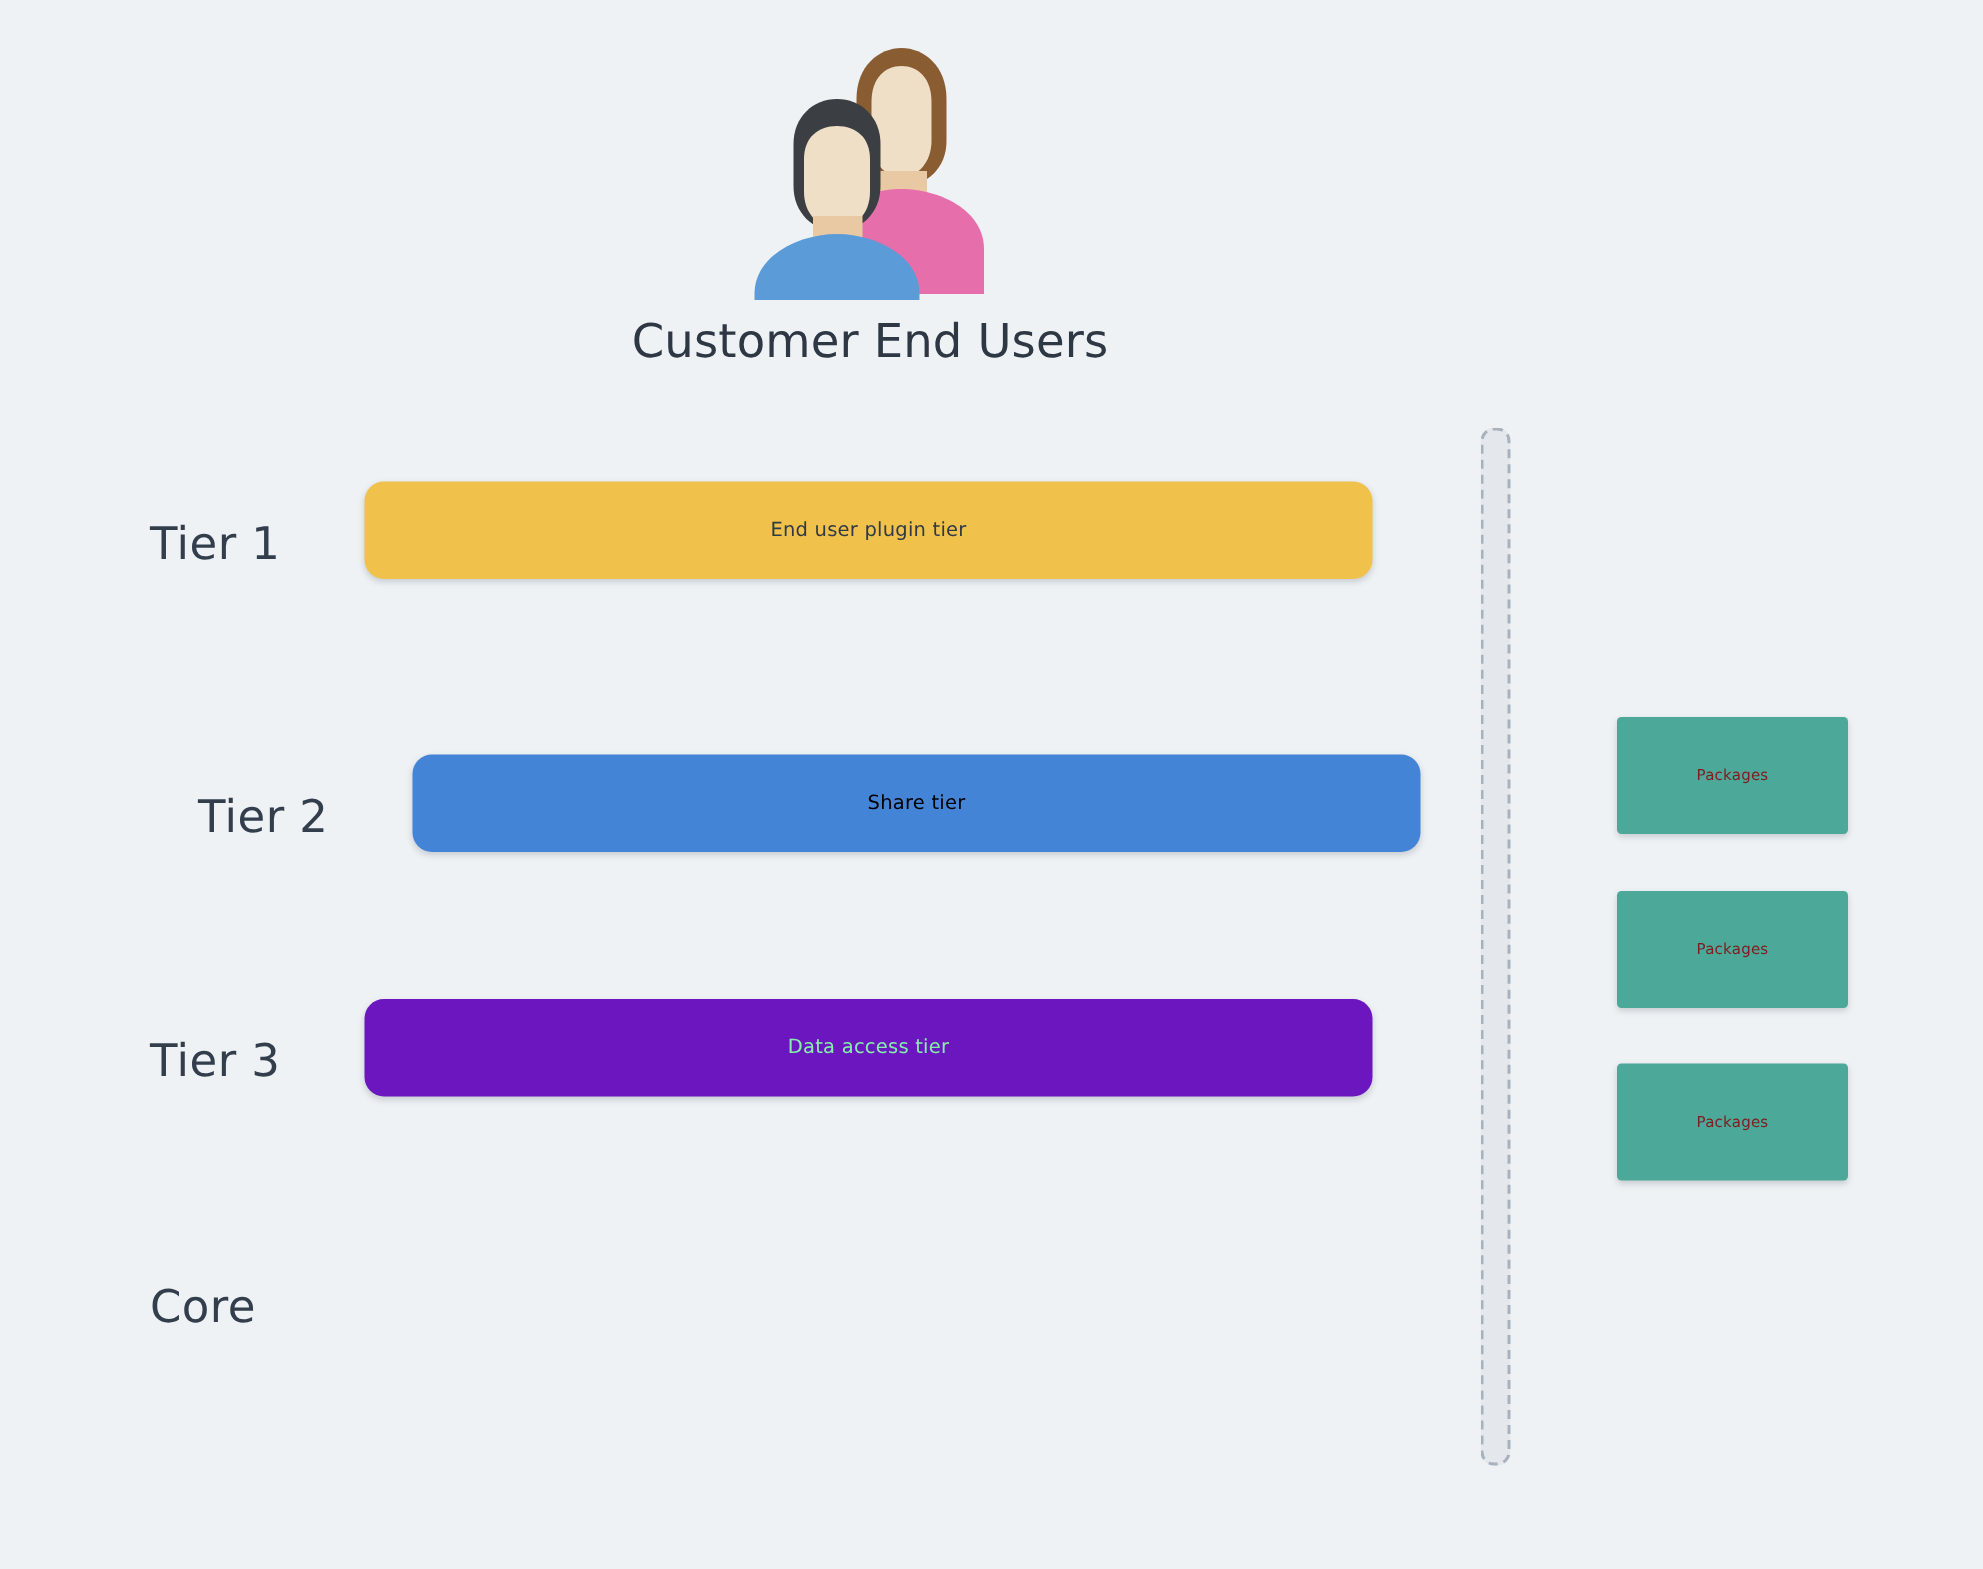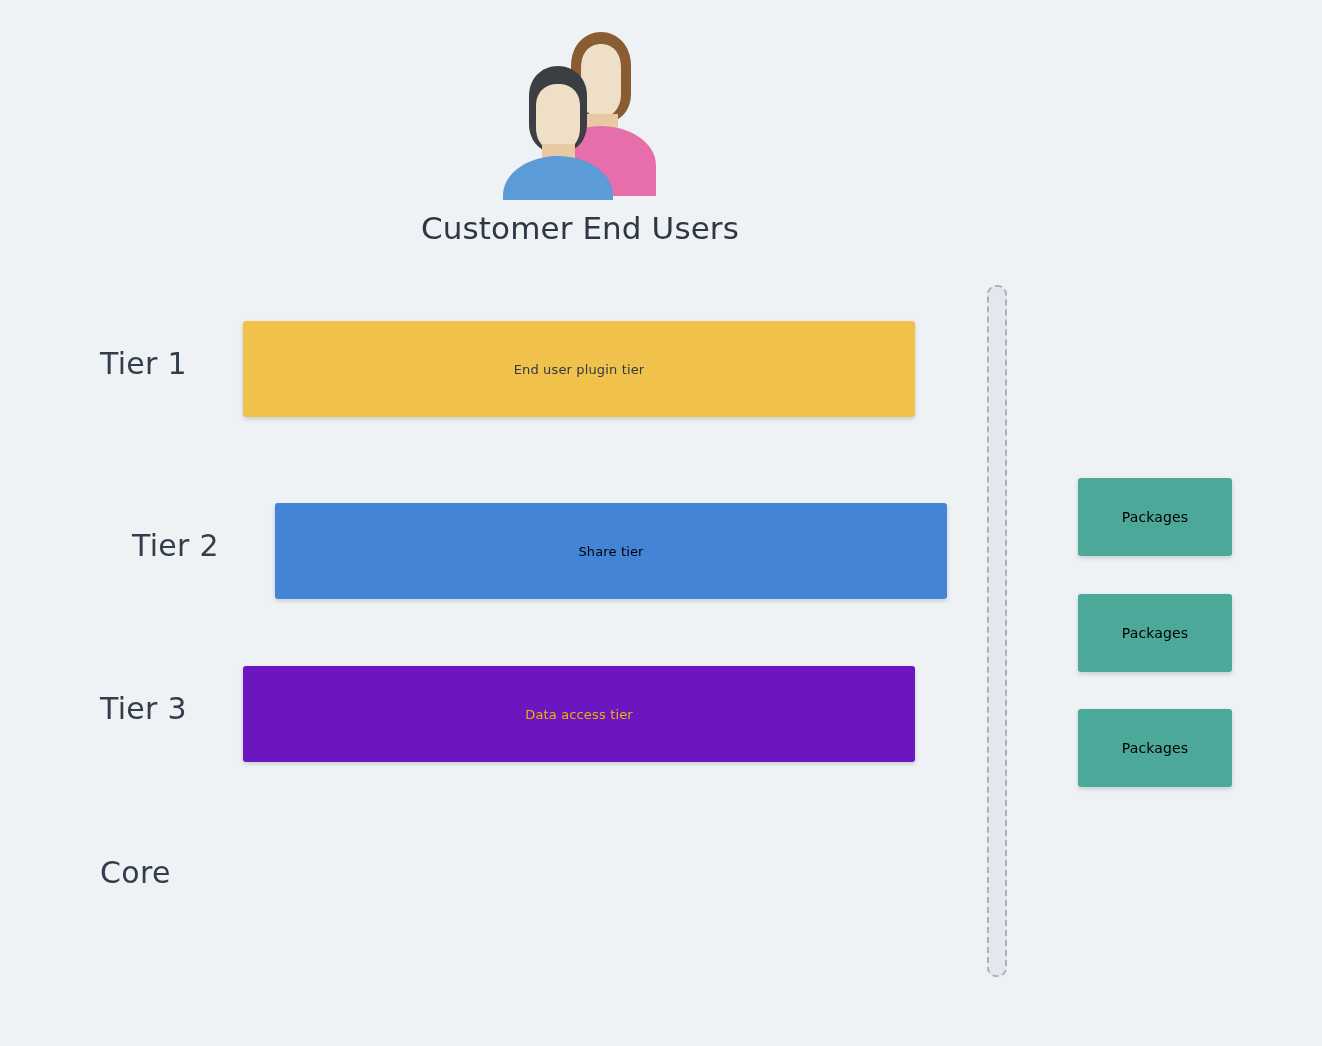--- a/index.html
+++ b/index.html
@@ -58,22 +58,22 @@
     transform: translateY(-50%);
     font-size: 30px;
     color: #333e4d;
     letter-spacing: 0.3px;
     white-space: nowrap;
   }
   .tier-bar {
     position: absolute;
     left: 243px;
     width: 672px;
-    height: 96px;
-    border-radius: 3px;
+    height: 65px;
+    border-radius: 13px;
     box-shadow: 0 2px 4px rgba(60, 72, 88, 0.22);
     display: flex;
     align-items: center;
     justify-content: center;
     text-align: right;
   }
   .tier-bar-text {
     font-size: 13px;
     letter-spacing: 0.15px;
     white-space: nowrap;
@@ -104,22 +104,22 @@
     width: 154px;
     height: 78px;
     background: #4ca899;
     border-radius: 3px;
     box-shadow: 0 2px 4px rgba(60, 72, 88, 0.22);
     display: flex;
     align-items: center;
     justify-content: center;
   }
   .package-text {
-    font-size: 14px;
-    color: #000000;
+    font-size: 10px;
+    color: #7f1d1d;
     letter-spacing: 0.15px;
     white-space: nowrap;
   }
   .pkg-1 { top: 478px; }
   .pkg-2 { top: 594px; }
   .pkg-3 { top: 709px; }
 </style>
 </head>
 <body style="background: rgb(239, 242, 245);">
 
@@ -151,21 +151,21 @@
   <div class="tier-row row-tier2">
     <div class="tier-label">Tier 2</div>
     <div class="tier-bar" id="bar1" style="background: rgb(68, 132, 214);">
       <span class="tier-bar-text" id="bartext1" style="color: #000000;">Share tier</span>
     </div>
   </div>
 
   <div class="tier-row row-tier3">
     <div class="tier-label">Tier 3</div>
     <div class="tier-bar" id="bar2" style="background: rgb(107, 22, 191);">
-      <span class="tier-bar-text" id="bartext2" style="color: #eab308;">Data access tier</span>
+      <span class="tier-bar-text" id="bartext2" style="color: #86efac;">Data access tier</span>
     </div>
   </div>
 
   <div class="tier-row row-core">
     <div class="tier-label">Core</div>
   </div>
 
   <div class="divider" style="border-color: rgb(168, 178, 189); background: rgb(228, 232, 237);"></div>
 
   <div class="package-box pkg-1" style="background: rgb(76, 168, 153);">

